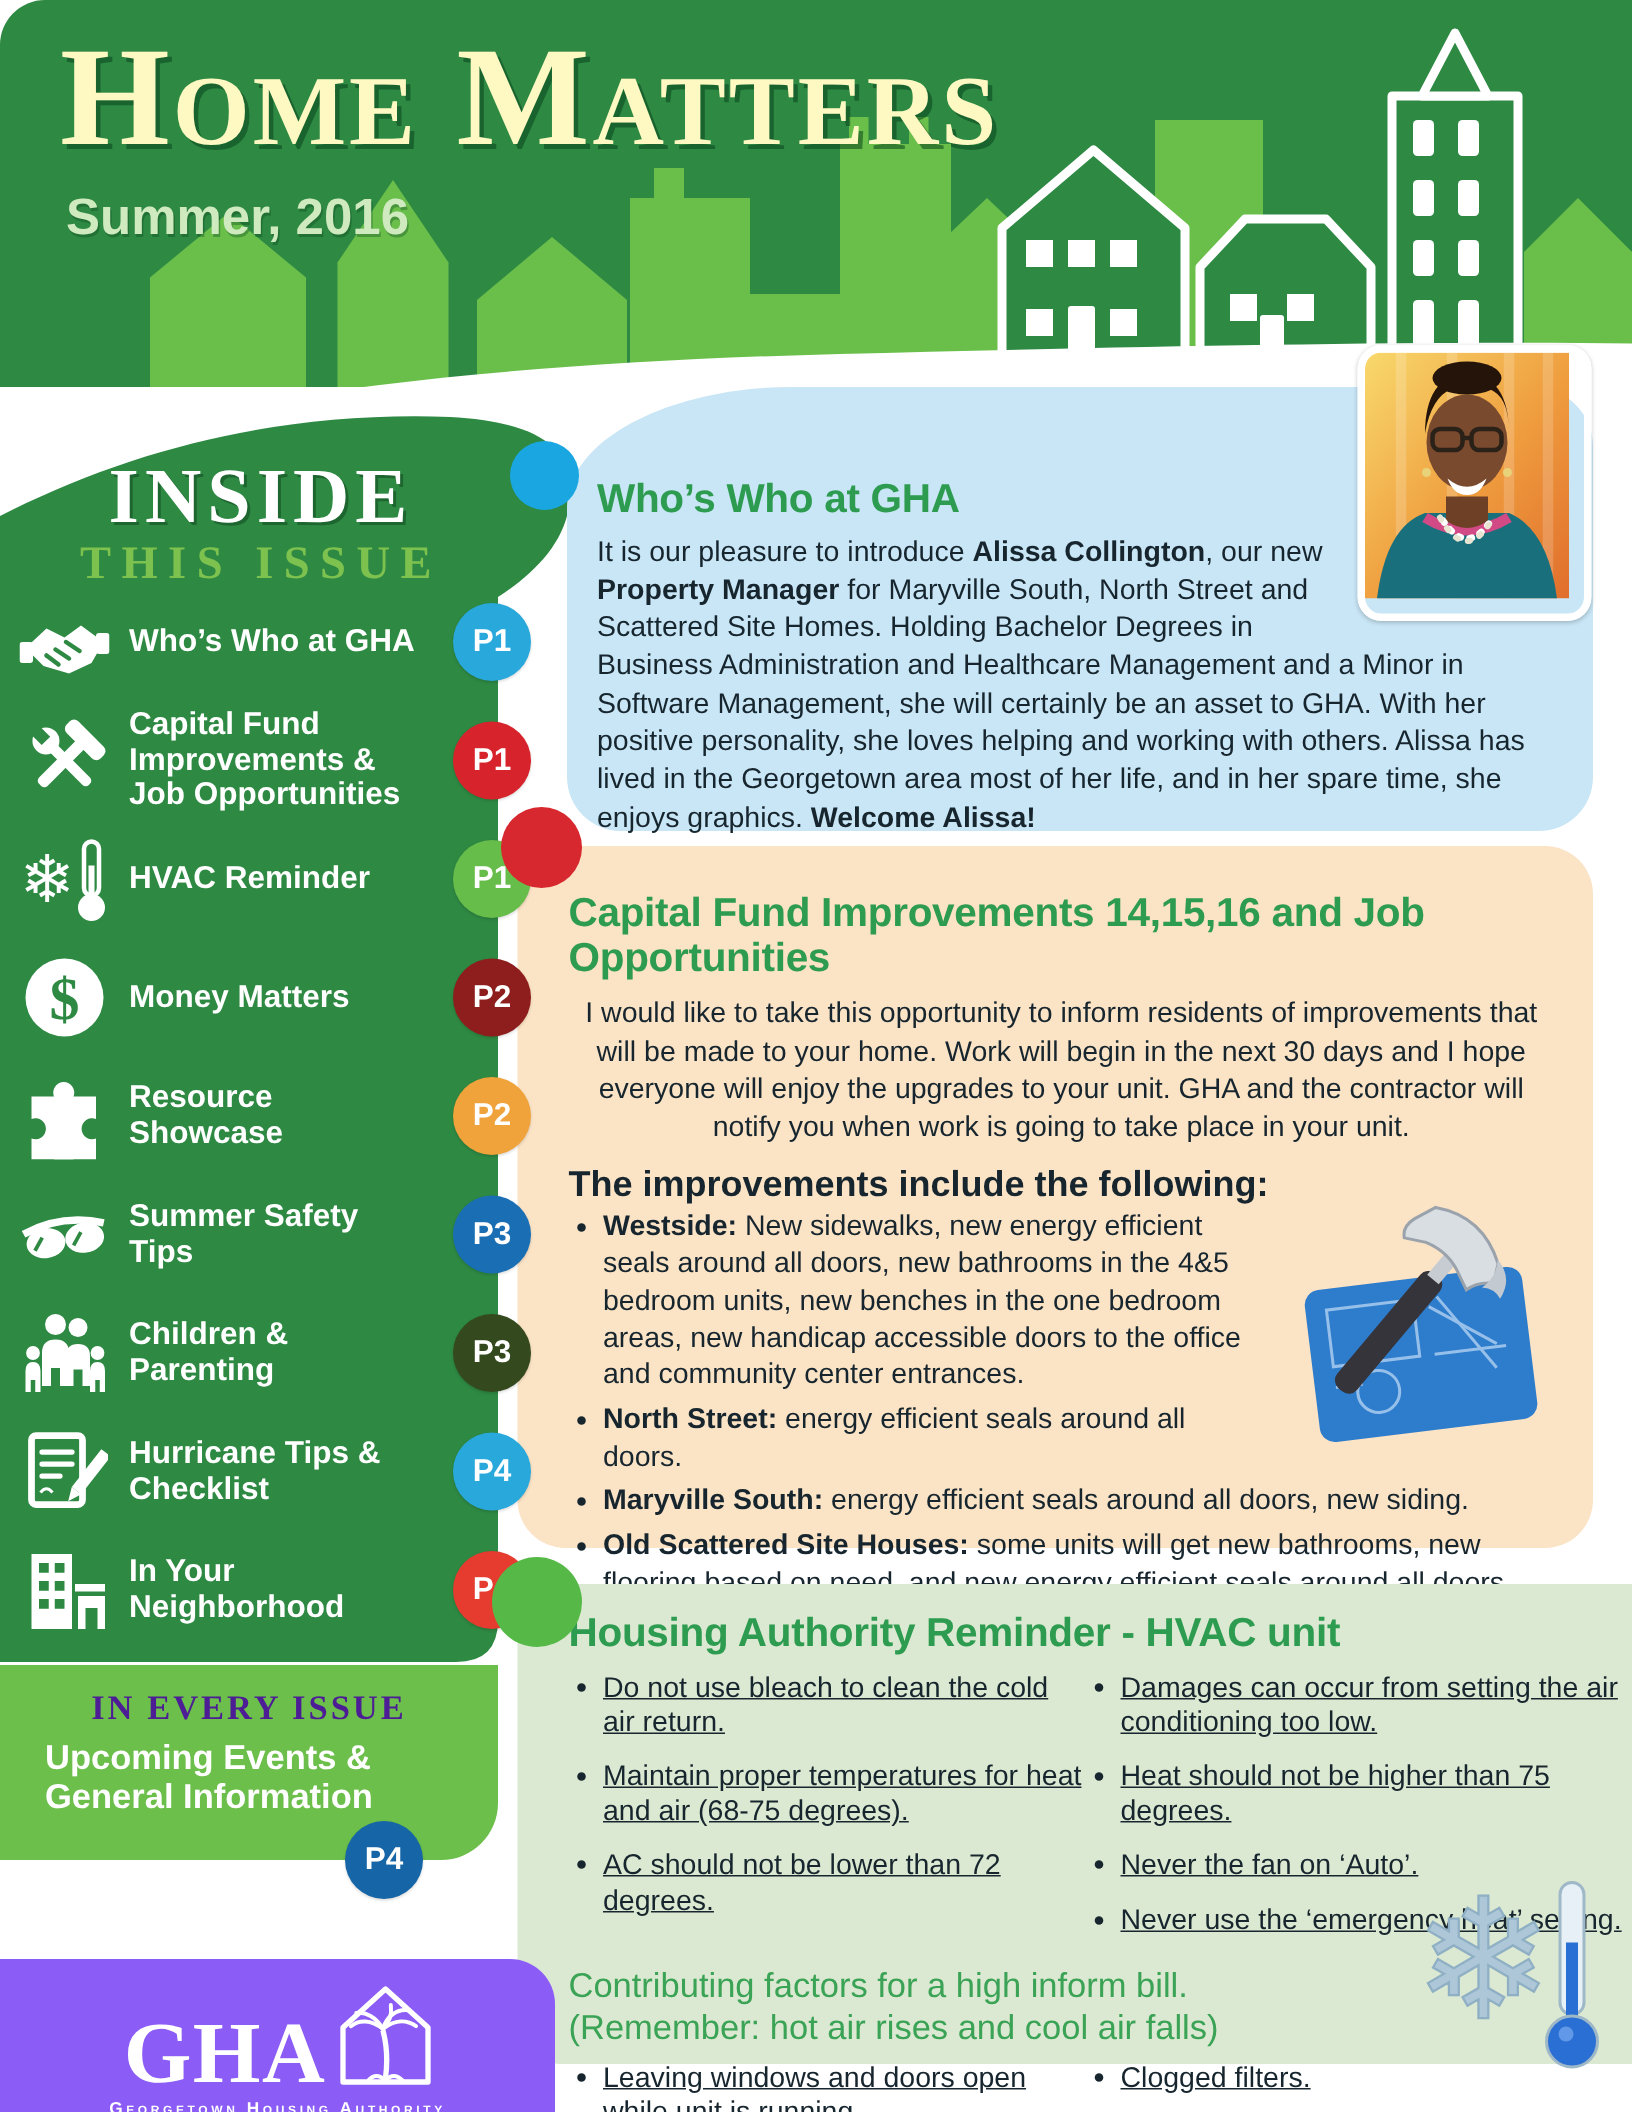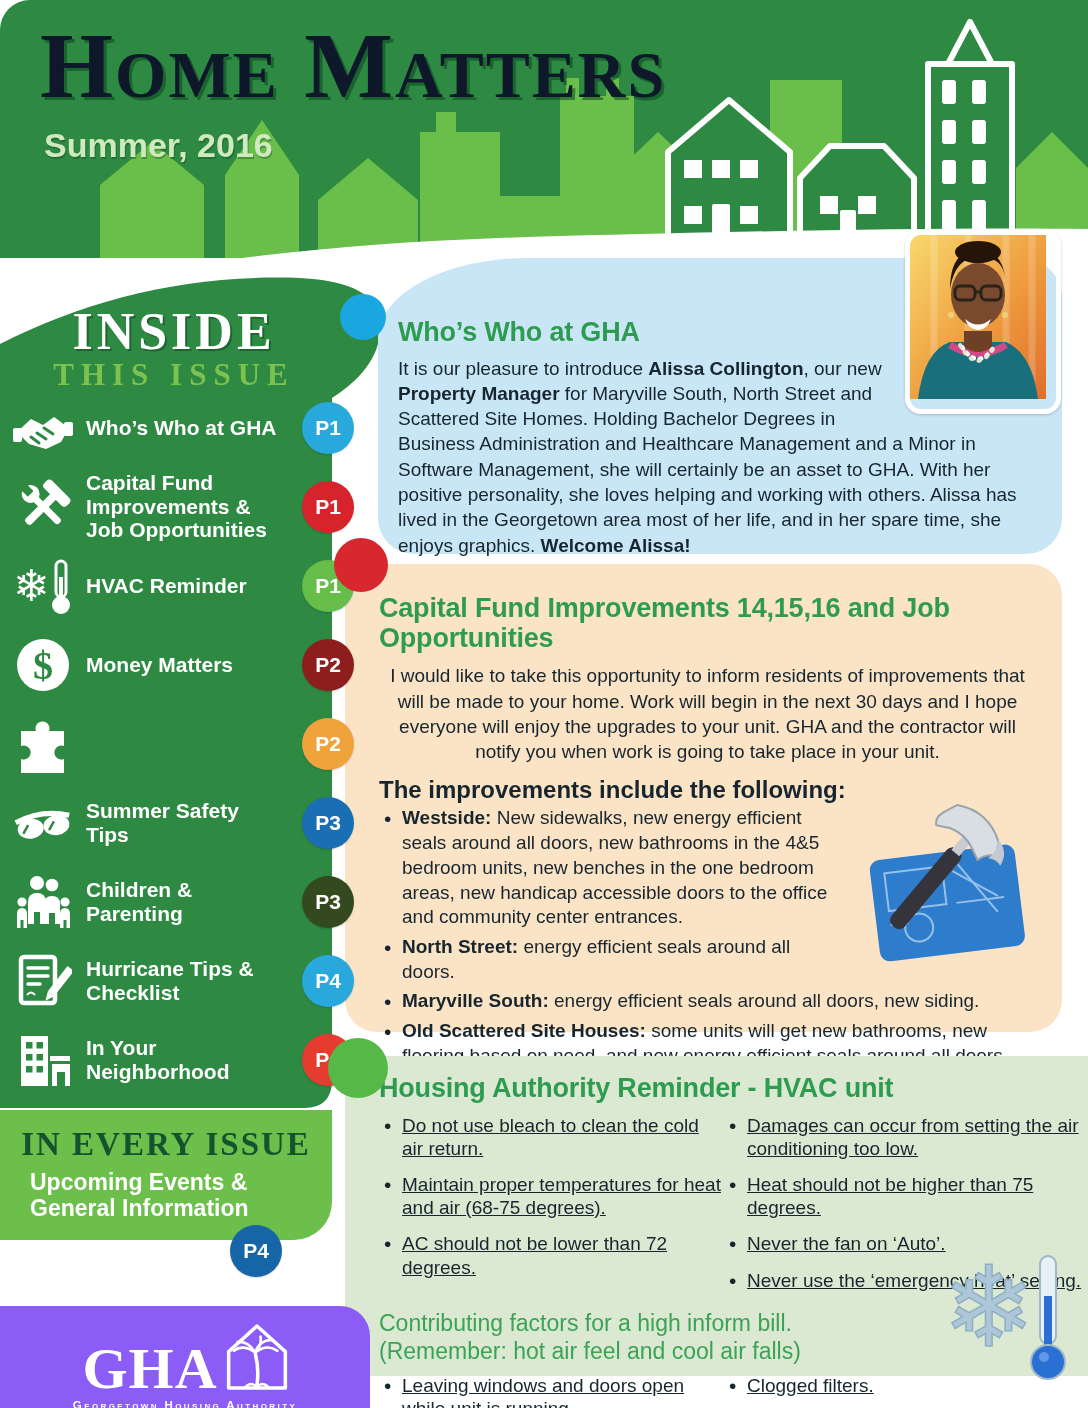--- a/index.html
+++ b/index.html
@@ -4,43 +4,43 @@
 <style>
   html,body{margin:0;padding:0;background:#fff;}
   .page{position:relative;width:1088px;height:1408px;background:#fff;overflow:hidden;
         font-family:"Liberation Sans",sans-serif;color:#17262e;}
   
   .header{position:absolute;left:0;top:0;width:1088px;height:258px;background:#2e8943;
           border-top-left-radius:30px;}
   .skyline{position:absolute;left:0;top:0;}
   .masthead{position:absolute;left:40px;top:18px;z-index:3;
             font-family:"Liberation Serif",serif;font-variant:small-caps;font-weight:bold;
-            font-size:94px;letter-spacing:2px;color:#0f172a;line-height:1;
+            font-size:94px;letter-spacing:2px;color:#fef9c3;line-height:1;
             text-shadow:3px 3px 0 rgba(10,70,30,.55);}
   .masthead-sub{position:absolute;left:44px;top:126px;z-index:3;font-weight:bold;
             font-size:34px;color:#cfeabf;text-shadow:1px 2px 0 rgba(10,70,30,.35);}
   .swoosh{position:absolute;left:0;top:200px;z-index:2;}
   
   .sidebar-shape{position:absolute;left:0;top:258px;z-index:2;}
   .inside-head{position:absolute;left:0;top:306px;width:348px;text-align:center;z-index:4;}
   .inside-title{font-family:"Liberation Serif",serif;font-weight:bold;font-size:52px;
             color:#fff;letter-spacing:4px;line-height:1;text-shadow:2px 2px 0 rgba(10,60,25,.45);}
   .inside-sub{font-family:"Liberation Serif",serif;font-weight:bold;font-size:31px;
             color:#7dc24f;letter-spacing:7px;line-height:1.1;}
   .toc{position:absolute;left:0;top:388px;width:332px;z-index:4;}
   .toc-row{position:relative;height:79px;display:flex;align-items:center;}
   .toc-icon{width:86px;flex:0 0 86px;display:flex;justify-content:center;align-items:center;}
   .toc-label{width:196px;color:#fff;font-weight:bold;font-size:21px;line-height:1.12;}
   .badge{position:absolute;right:-22px;top:50%;margin-top:-26px;width:52px;height:52px;
          border-radius:50%;color:#fff;font-weight:bold;font-size:21px;display:flex;
          align-items:center;justify-content:center;box-shadow:0 1px 2px rgba(0,0,0,.15);}
   .every-issue{position:absolute;left:0;top:1110px;width:332px;height:130px;background:#6cbf4b;
          border-radius:0 0 38px 0;z-index:3;}
-  .every-title{font-family:"Liberation Serif",serif;font-weight:bold;font-size:33px;
-         color:#14532d;letter-spacing:2px;text-align:center;margin-top:16px;}
+  .every-title{font-family:"Liberation Serif",serif;font-weight:bold;font-size:23px;
+         color:#4c1d95;letter-spacing:2px;text-align:center;margin-top:16px;}
   .every-item{position:relative;margin:6px 0 0 30px;width:230px;color:#fff;font-weight:bold;
          font-size:23px;line-height:1.15;}
   .every-badge{position:absolute;right:-22px;top:56px;margin-top:0;}
   .gha-block{position:absolute;left:0;top:1306px;width:370px;height:122px;background:#8b5cf6;
          border-radius:0 30px 0 0;z-index:3;display:flex;flex-direction:column;
          align-items:center;justify-content:center;}
   .gha-row{display:flex;align-items:flex-end;}
   .gha-acronym{font-family:"Liberation Serif",serif;font-weight:bold;font-size:58px;color:#fff;
          line-height:.9;letter-spacing:1px;}
   .gha-org{color:#fff;font-weight:bold;font-size:11.5px;letter-spacing:2.4px;margin-top:4px;
@@ -209,20 +209,21 @@
       <span class="toc-label">Money Matters</span>
       <span class="badge" style="background-color: rgb(142, 30, 30);">P2</span>
     </div>
 
     <div class="toc-row">
       <span class="toc-icon">
         <svg width="58" height="58" viewBox="0 0 58 58" fill="#fff">
           <path d="M7 16 h15 a7 7 0 1 1 13 0 h15 v15 a7 7 0 1 0 0 13 v14 h-15 a7 7 0 1 1 -13 0 h-15 v-14 a7 7 0 1 0 0 -13 z"></path>
         </svg>
       </span>
+      <span class="toc-label">Resource Showcase</span>
       <span class="badge" style="background-color: rgb(240, 162, 59);">P2</span>
     </div>
 
     <div class="toc-row">
       <span class="toc-icon">
         <svg width="62" height="44" viewBox="0 0 62 44">
           <g transform="rotate(-8 31 22)">
             <path d="M4 18 Q31 8 58 18" stroke="#fff" stroke-width="5" fill="none"></path>
             <ellipse cx="18" cy="26" rx="13" ry="10" fill="#fff"></ellipse>
             <ellipse cx="44" cy="26" rx="13" ry="10" fill="#fff"></ellipse>
@@ -414,21 +415,21 @@
       </ul>
       <ul class="bullets hvac-col-r">
         <li>Damages can occur from setting the air conditioning too low.</li>
         <li>Heat should not be higher than 75 degrees.</li>
         <li>Never the fan on ‘Auto’.</li>
         <li>Never use the ‘emergency heat’ setting.</li>
       </ul>
     </div>
     <div class="factors-head">
       <div>Contributing factors for a high inform bill.</div>
-      <div>(Remember: hot air feel and cool air falls)</div>
+      <div>(Remember: hot air rises and cool air falls)</div>
     </div>
     <div class="hvac-cols" style="margin-top:6px;">
       <ul class="bullets hvac-col-l">
         <li>Leaving windows and doors open while unit is running.</li>
       </ul>
       <ul class="bullets hvac-col-r" style="width:250px;">
         <li>Clogged filters.</li>
 
       </ul>
     </div>

